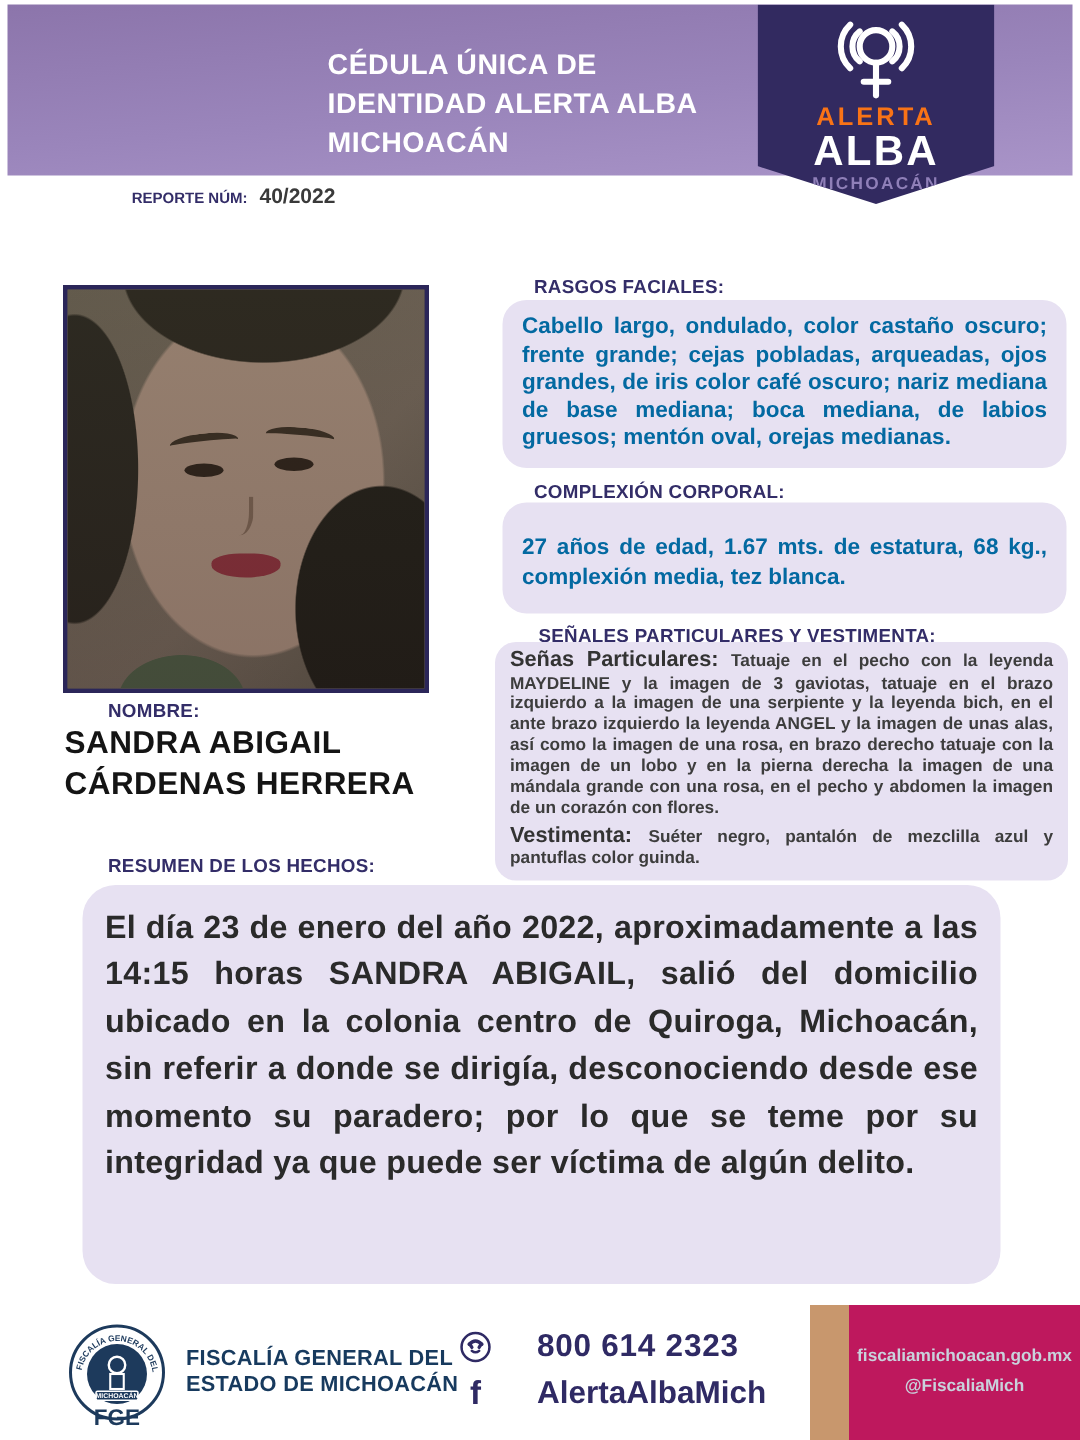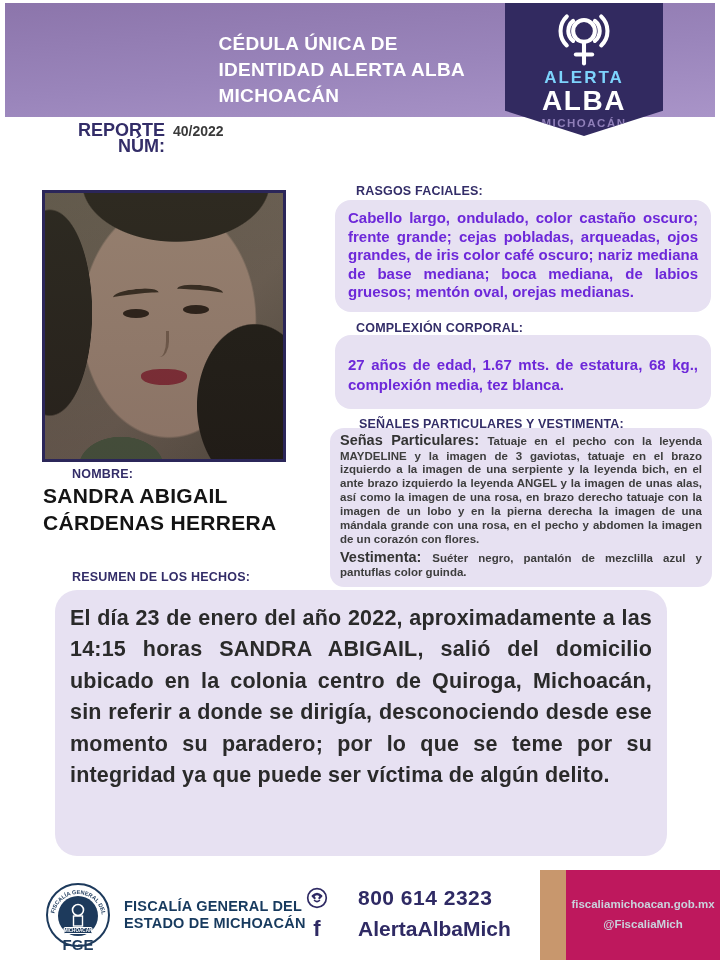--- a/index.html
+++ b/index.html
@@ -8,28 +8,28 @@
   .page { position:relative; width:720px; height:960px; background:#ffffff; overflow:hidden; margin:0 auto; }
 
   
   .banner { position:absolute; left:5px; top:3px; width:710px; height:114px;
     background:linear-gradient(175deg,#8c75ab 0%,#9a85bb 55%,#a994c8 100%); }
   .banner-title { position:absolute; top:28px; right:250px; text-align:left;
     color:#ffffff; font-weight:bold; font-size:19px; line-height:1.38; white-space:pre-line; letter-spacing:.3px; }
   .badge { position:absolute; left:505px; top:3px; width:158px; height:133px; background:#322a60;
     clip-path:polygon(0 0,100% 0,100% 81%,50% 100%,0 81%); text-align:center; }
   .badge svg { display:block; margin:8px auto 0; }
-  .badge-alerta { color:#7dd3fc; font-weight:bold; font-size:17px; letter-spacing:2px; line-height:1.05; }
+  .badge-alerta { color:#f97316; font-weight:bold; font-size:17px; letter-spacing:2px; line-height:1.05; }
   .badge-alba { color:#ffffff; font-weight:bold; font-size:28px; letter-spacing:1.5px; line-height:1.0; }
   .badge-mich { color:#8f7fb8; font-weight:bold; font-size:11.5px; letter-spacing:1.5px; margin-top:2px; }
 
   
   .report { position:absolute; left:40px; top:122px; }
   .report-row { display:flex; align-items:baseline; line-height:16px; }
-  .report-label { width:125px; text-align:right; color:#332d68; font-weight:bold; font-size:18px; }
+  .report-label { width:125px; text-align:right; color:#332d68; font-weight:bold; font-size:10px; }
   .report-value { margin-left:8px; color:#3a3a3a; font-weight:bold; font-size:14px; }
 
   
   .photo-frame { position:absolute; left:42px; top:190px; width:244px; height:272px;
     border:3px solid #2b2659; background:#5d5348; overflow:hidden; }
   .photo-bg { position:absolute; inset:0;
     background:
       radial-gradient(ellipse 70px 50px at 32% 103%, #4e5a44 60%, rgba(0,0,0,0) 61%),
       radial-gradient(ellipse 95px 135px at 88% 80%, #221d18 60%, rgba(0,0,0,0) 61%),
       radial-gradient(ellipse 70px 170px at 2% 45%, #2a241e 60%, rgba(0,0,0,0) 61%),
@@ -46,21 +46,21 @@
     border-right:3px solid rgba(90,64,50,.55); border-radius:0 0 60% 0; }
   .lips { position:absolute; left:96px; top:176px; width:46px; height:16px; background:#8e2f3c; border-radius:45% 45% 55% 55%; }
   .photo-tint { position:absolute; inset:0; background:linear-gradient(180deg,rgba(60,70,50,.18),rgba(30,25,20,.22)); }
 
   .nombre-label { position:absolute; left:56px; top:467px; color:#463c7e; font-weight:bold; font-size:13px; }
   .person-name { position:absolute; left:43px; top:482px; width:260px; color:#141414;
     font-weight:bold; font-size:21px; line-height:1.3; white-space:pre-line; letter-spacing:.3px; }
 
   
   .sec-title { position:absolute; color:#332d68; font-weight:bold; font-size:12.5px; letter-spacing:.2px;margin-left:16px; }
-  .sec-box { position:absolute; background:#e7e1f2; border-radius:16px; color:#6d28d9;
+  .sec-box { position:absolute; background:#e7e1f2; border-radius:16px; color:#0369a1;
     font-weight:bold; text-align:justify; }
   #rasgos-title { left:340px; top:184px; }
   #rasgos-box { left:335px; top:200px; width:376px; height:112px; padding:9px 13px; font-size:15px; line-height:1.24; }
   #complexion-title { left:340px; top:321px; }
   #complexion-box { left:335px; top:335px; width:376px; height:74px; padding:20px 13px; font-size:15px; line-height:1.3; }
   #senales-title { left:343px; top:417px; }
   #senales-box { left:330px; top:428px; width:382px; padding:4px 10px 7px; font-size:11.5px; line-height:1.21; color:#3d3d3d; border-radius:14px; }
   .inline-label { font-size:14.5px; color:#333333; }
   #vestimenta-p { margin-top:2px; }
 

